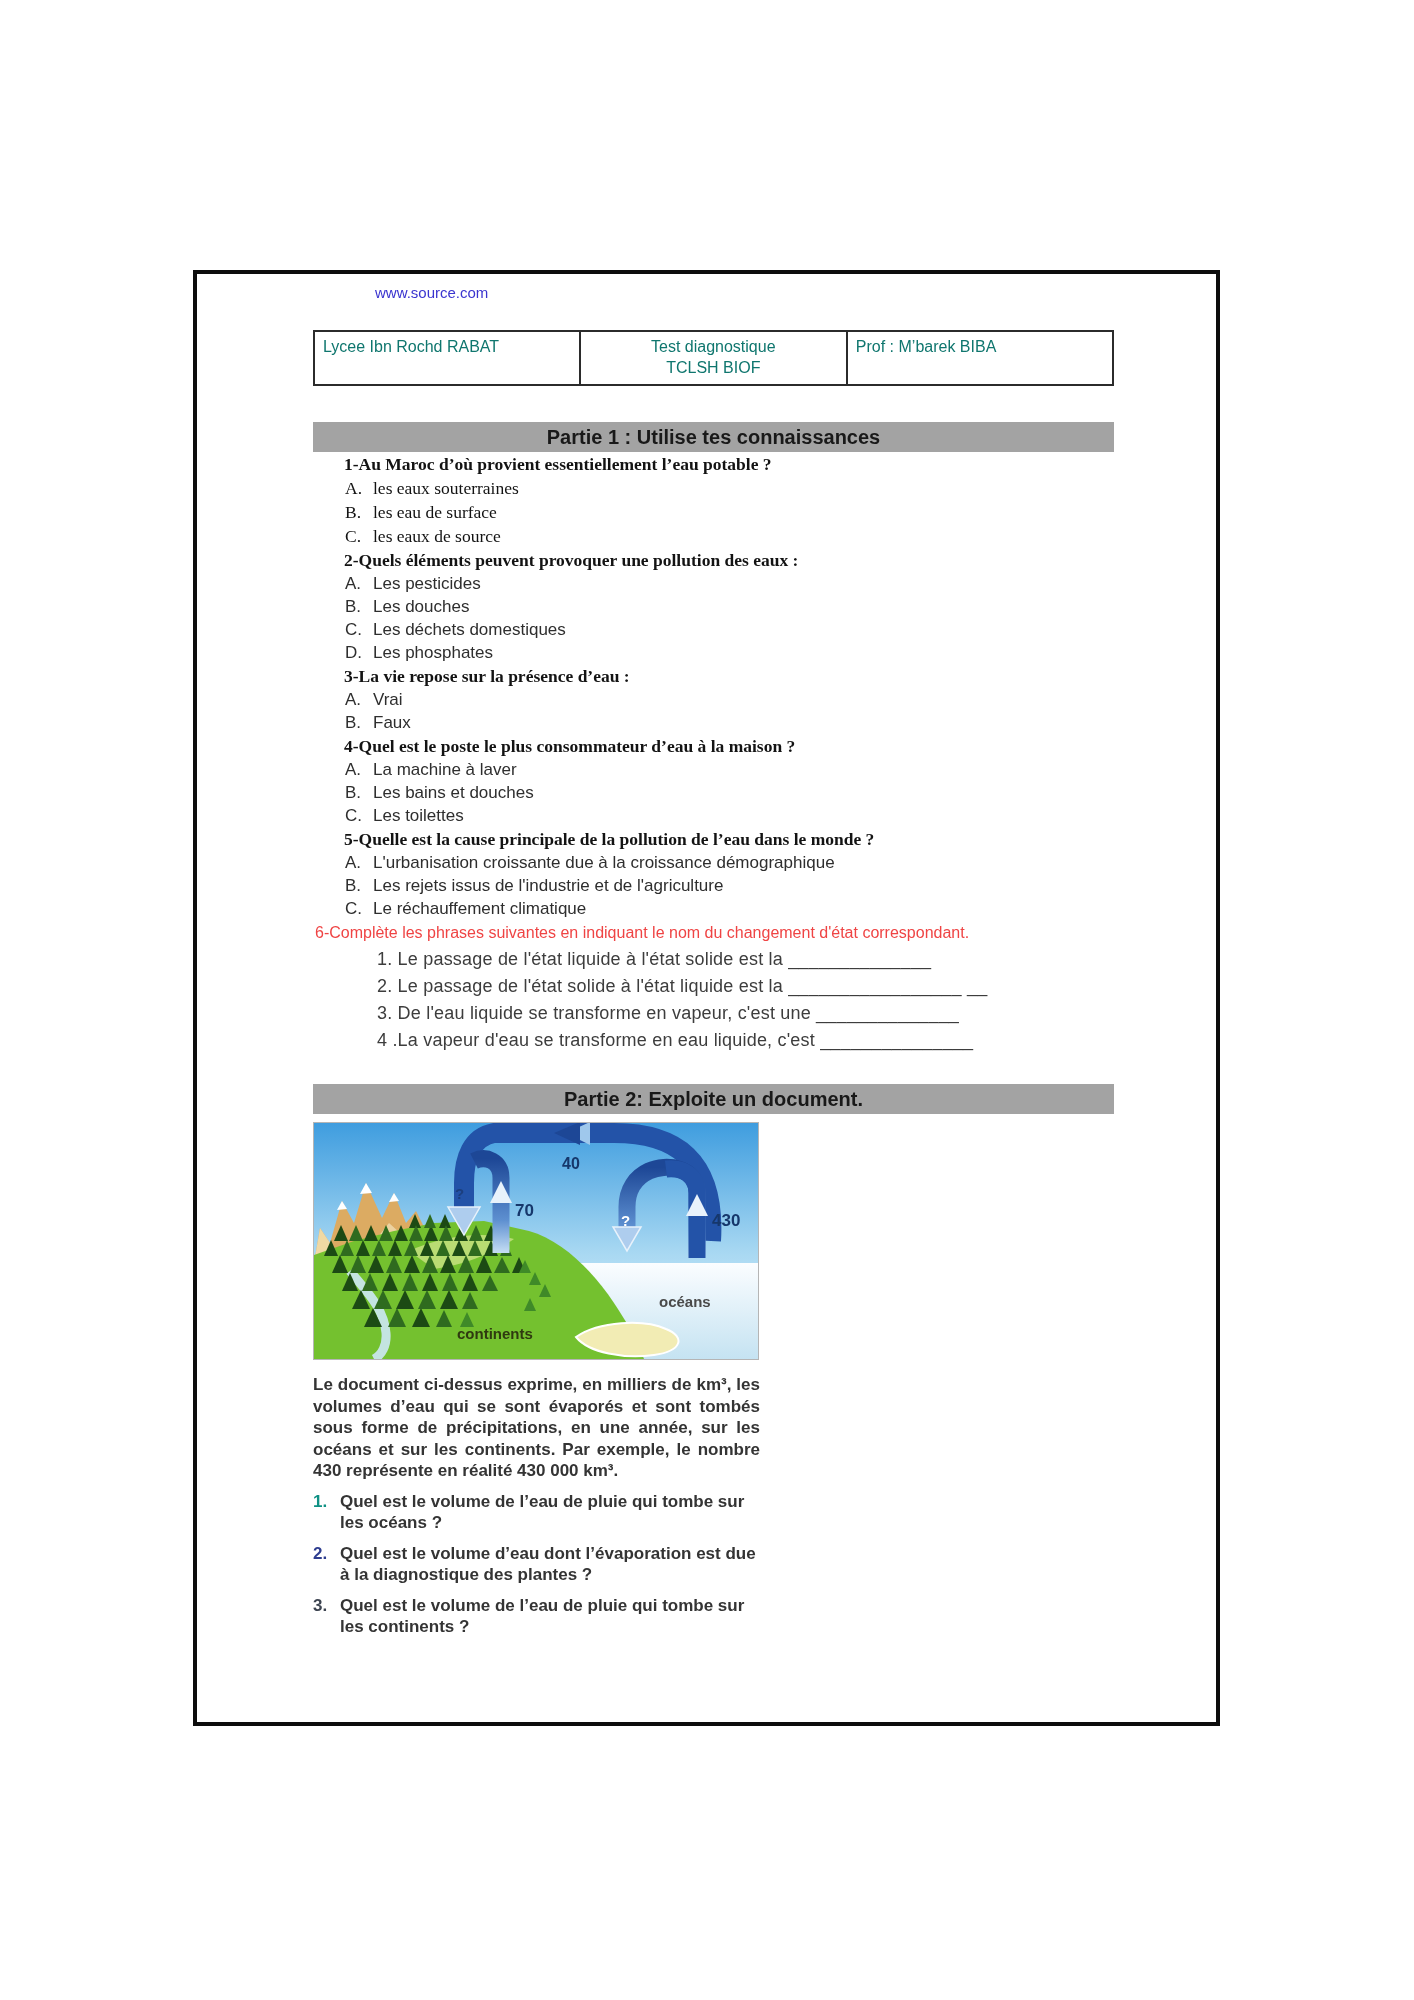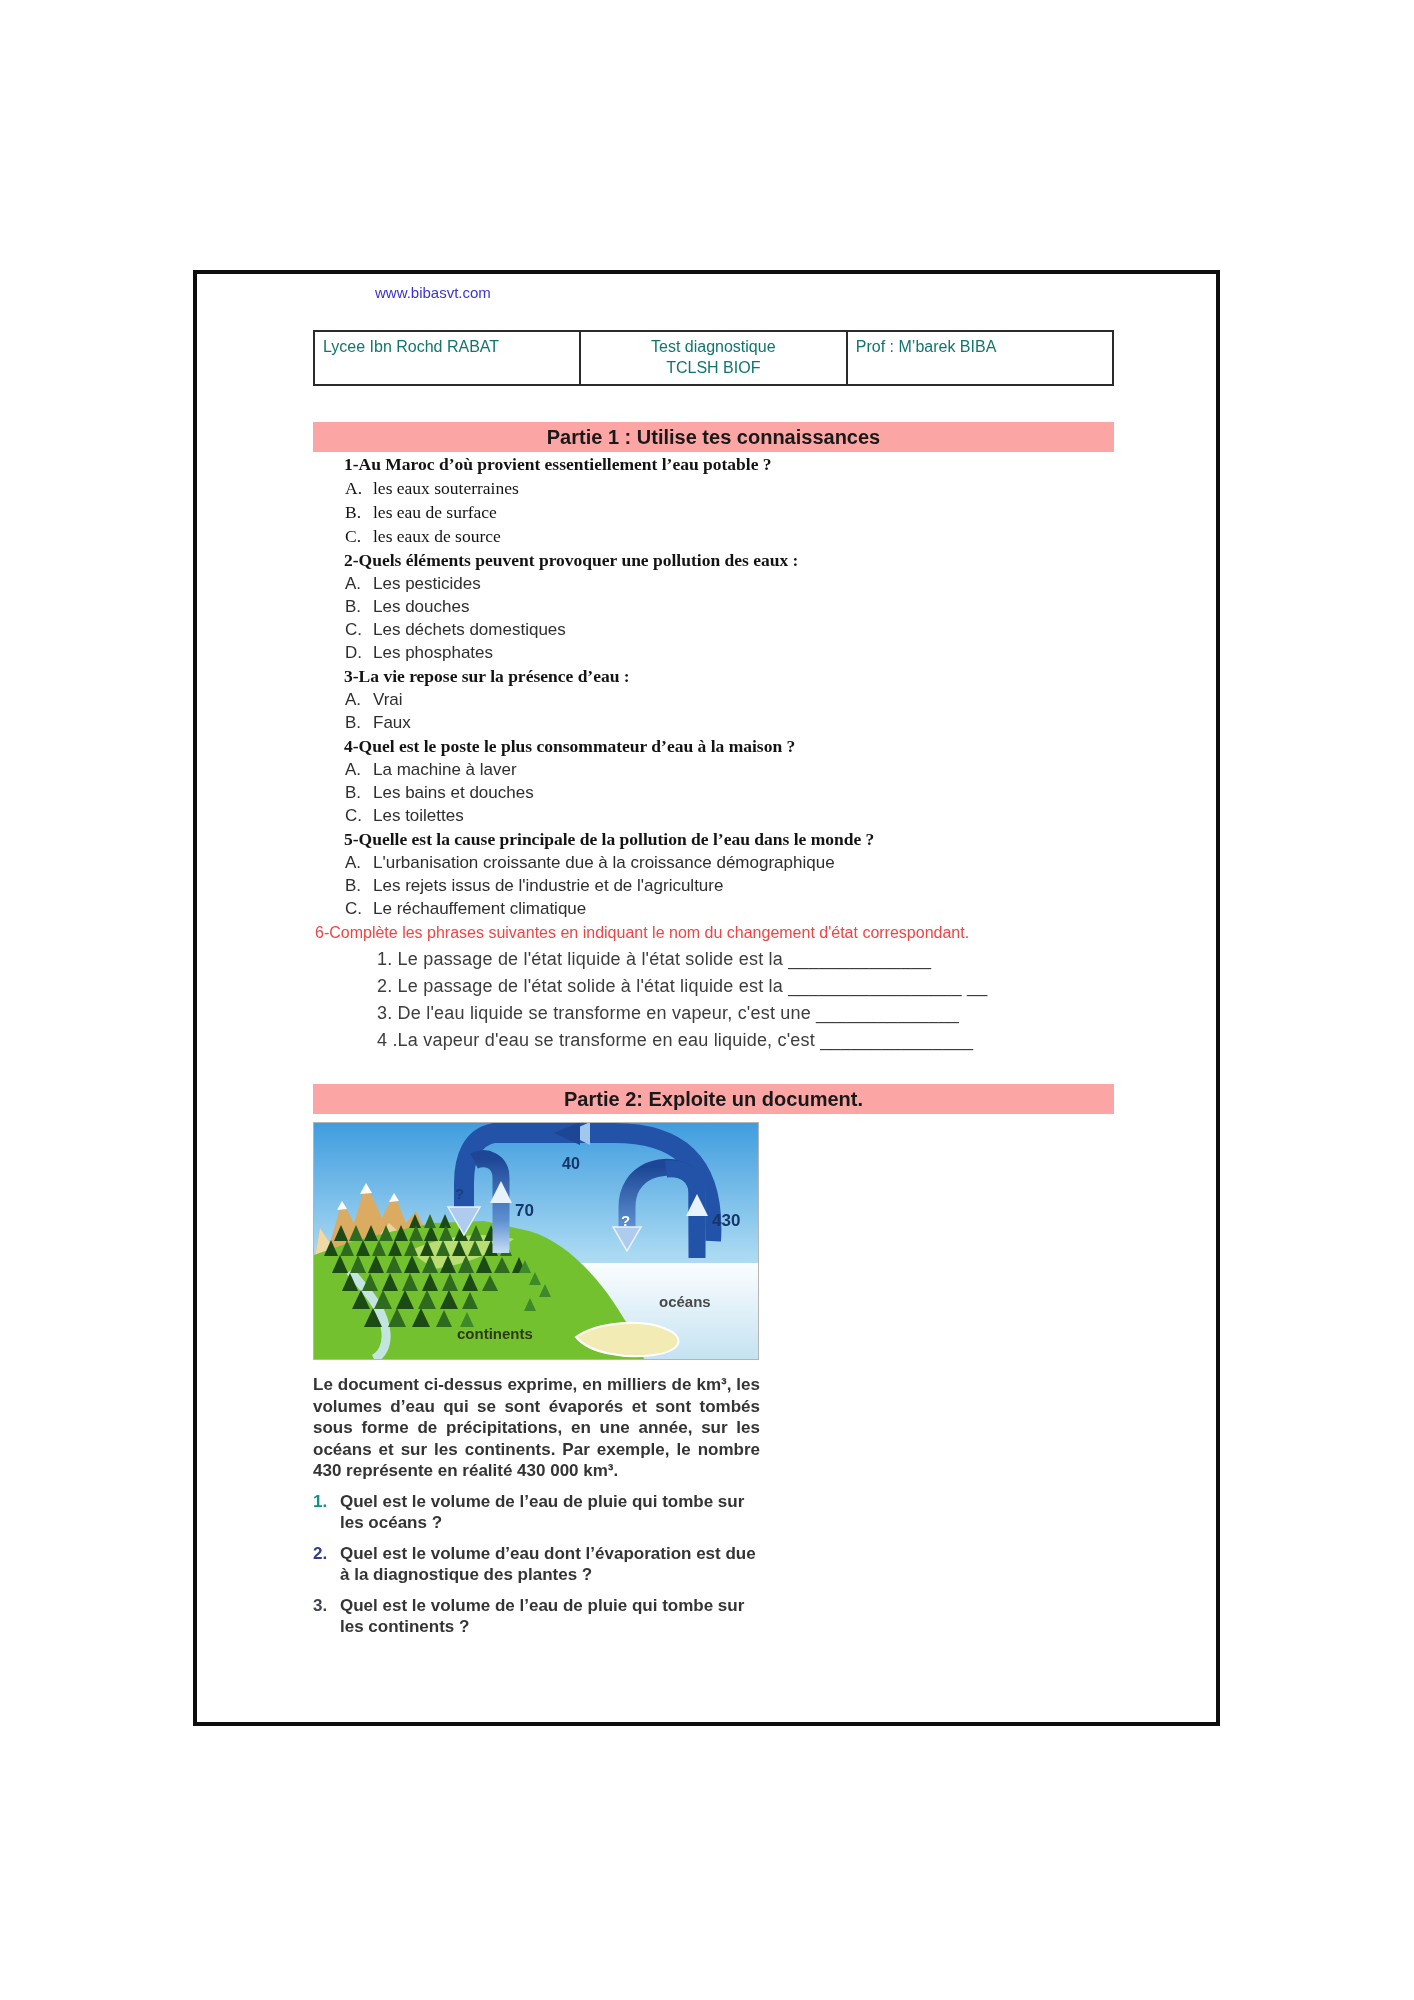--- a/index.html
+++ b/index.html
@@ -8,21 +8,21 @@
   .frame{position:absolute;left:193px;top:270px;width:1019px;height:1448px;border:4px solid #0d0d0d;}
   .site-link{position:absolute;left:375px;top:284px;font-size:15px;color:#3a34cf;text-decoration:none;}
 
   table.hdr{position:absolute;left:313px;top:330px;width:801px;border-collapse:collapse;
             font-size:16px;color:#0f766e;}
   table.hdr td{border:2px solid #2b2b2b;vertical-align:top;padding:4px 8px;height:44px;line-height:21px;}
   td.c1{width:265px;}
   td.c2{width:263px;text-align:center;}
   td.c3{width:265px;}
 
-  .band{position:absolute;left:313px;width:801px;height:30px;background:#fca5a5;
+  .band{position:absolute;left:313px;width:801px;height:30px;background:#a3a3a3;
         text-align:center;font-weight:700;font-size:20px;line-height:30px;color:#191919;}
   .band1{top:422px;}
   .band2{top:1084px;}
 
   .part1{position:absolute;left:315px;top:452px;width:812px;color:#131313;}
   .qt{height:24px;line-height:24px;font-family:"Liberation Serif",serif;font-weight:700;font-size:17.5px;margin-left:29px;}
   .op{height:24px;line-height:24px;padding-left:30px;display:flex;}
   .op .lt{width:28px;flex:none;}
   .op-serif{font-family:"Liberation Serif",serif;font-size:17.5px;}
   .op-sans{font-family:"Liberation Sans",sans-serif;font-size:17px;height:23px;line-height:23px;color:#2e2e2e;}
@@ -39,21 +39,21 @@
   .para{font-size:17px;line-height:21.5px;text-align:justify;}
   .pq{display:flex;margin-top:9px;font-size:17px;line-height:21.5px;}
   .pq .num{width:27px;flex:none;font-weight:700;}
 </style>
 </head>
 <body>
 
 <div class="page">
   <div class="frame"></div>
 
-  <a class="site-link" href="#">www.bibasvt.com</a>
+  <a class="site-link" href="#">www.source.com</a>
 
   <table class="hdr">
     <tbody>
         <tr>
       <td class="c1">Lycee Ibn Rochd RABAT</td>
       <td class="c2">
         <div>Test diagnostique</div>
         <div>TCLSH BIOF</div>
       </td>
       <td class="c3">Prof : M’barek BIBA</td>

